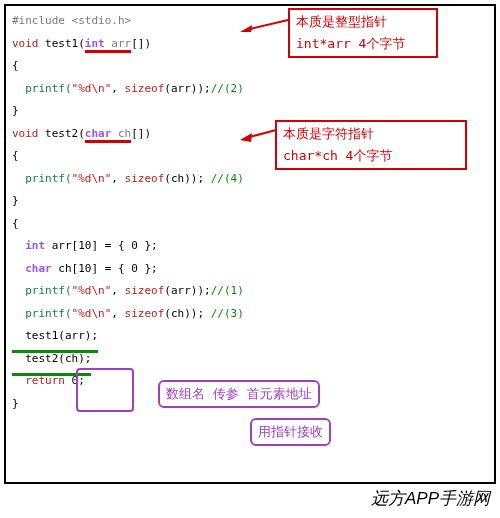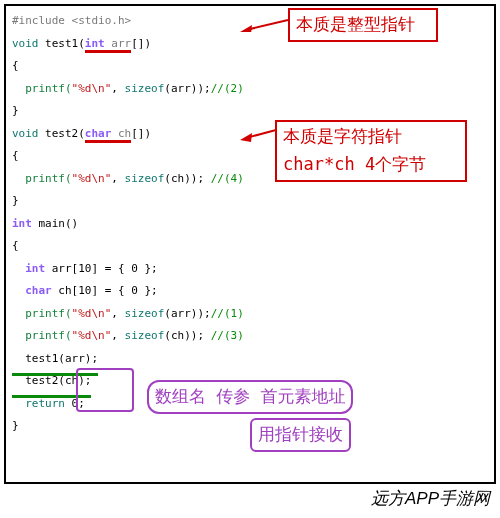--- a/index.html
+++ b/index.html
@@ -17,40 +17,40 @@
     top: 4px;
     width: 492px;
     height: 480px;
     border: 2px solid #000;
     padding: 4px 6px;
     font-size: 11px;
     line-height: 22.5px;
   }
   .line { white-space: pre; position: relative; }
   .pp { color: #7a7a7a; }
-  .kw { color: #0f766e; }
+  .kw { color: #b91c1c; }
   .ty { color: #8b5cf6; font-weight: bold; }
   .fn { color: #000; }
   .id { color: #15803d; }
   .pr { color: #7a7a7a; }
   .st { color: #c01818; }
   .op { color: #000; }
   .cm { color: #0a8a0a; }
   .underline-red {
     border-bottom: 3px solid #d00000;
     padding-bottom: 0px;
   }
   .underline-green {
     border-bottom: 3px solid #0a8a0a;
     padding-bottom: 8px;
   }
   .anno-box {
     position: absolute;
     background: #fff;
-    font-size: 17px;
+    font-size: 13px;
     line-height: 1.4;
     padding: 3px 6px;
   }
   .anno-red { border: 2px solid #d00000; color: #d00000; }
   .anno-purple { border: 2px solid #a040c0; color: #a040c0; border-radius: 6px; }
   .arrow {
     position: absolute;
   }
   .watermark {
     position: absolute;
@@ -73,54 +73,54 @@
 <div class="code-box">
   <div class="line"><span class="pp">#include &lt;stdio.h&gt;</span></div>
   <div class="line"><span class="kw">void</span><span class="fn"> test1(</span><span class="ty underline-red">int</span><span class="pr underline-red"> arr</span><span class="op">[])</span></div>
   <div class="line"><span class="op">{</span></div>
   <div class="line"><span class="id">  printf(</span><span class="st">"%d\n"</span><span class="op">, </span><span class="kw">sizeof</span><span class="op">(arr));</span><span class="cm">//(2)</span></div>
   <div class="line"><span class="op">}</span></div>
   <div class="line"><span class="kw">void</span><span class="fn"> test2(</span><span class="ty underline-red">char</span><span class="pr underline-red"> ch</span><span class="op">[])</span></div>
   <div class="line"><span class="op">{</span></div>
   <div class="line"><span class="id">  printf(</span><span class="st">"%d\n"</span><span class="op">, </span><span class="kw">sizeof</span><span class="op">(ch)); </span><span class="cm">//(4)</span></div>
   <div class="line"><span class="op">}</span></div>
-  <div class="line"><span class="ty">int</span><span class="fn"> main()</span></div>
   <div class="line"><span class="op">{</span></div>
   <div class="line"><span>  </span><span class="ty">int</span><span class="op"> arr[10] = { 0 };</span></div>
   <div class="line"><span>  </span><span class="ty">char</span><span class="op"> ch[10] = { 0 };</span></div>
   <div class="line"><span class="id">  printf(</span><span class="st">"%d\n"</span><span class="op">, </span><span class="kw">sizeof</span><span class="op">(arr));</span><span class="cm">//(1)</span></div>
   <div class="line"><span class="id">  printf(</span><span class="st">"%d\n"</span><span class="op">, </span><span class="kw">sizeof</span><span class="op">(ch)); </span><span class="cm">//(3)</span></div>
   <div class="line"><span class="op underline-green">  test1(arr);</span></div>
   <div class="line"><span class="op underline-green">  test2(ch);</span></div>
   <div class="line"><span>  </span><span class="kw">return</span><span class="op"> 0;</span></div>
   <div class="line"><span class="op">}</span></div>
 </div>
 
 <div class="anno-box anno-red" style="left:288px; top:8px; width:150px;">
   <div>本质是整型指针</div>
+  <div style="margin-top:4px;">int*arr 4个字节</div>
 </div>
 
 <svg class="arrow" style="left:238px; top:12px; width:52px; height:20px;">
   <line x1="50" y1="8" x2="8" y2="18" stroke="#d00000" stroke-width="2"></line>
   <polygon points="2,20 14,13 13,22" fill="#d00000"></polygon>
 </svg>
 
 <div class="anno-box anno-red" style="left:275px; top:120px; width:192px;">
   <div>本质是字符指针</div>
   <div style="margin-top:4px;">char*ch 4个字节</div>
 </div>
 
 <svg class="arrow" style="left:238px; top:124px; width:40px; height:20px;">
   <line x1="38" y1="6" x2="8" y2="14" stroke="#d00000" stroke-width="2"></line>
   <polygon points="2,16 14,9 13,18" fill="#d00000"></polygon>
 </svg>
 
 <div class="bracket-purple" style="left:76px; top:368px; width:58px; height:44px; background:transparent;"></div>
 
-<div class="anno-box anno-purple" style="left:147px; top:380px;border-radius:12px;">
+<div class="anno-box anno-purple" style="left:158px; top:380px;">
   <span>数组名 传参 首元素地址</span>
 </div>
 
 <div class="anno-box anno-purple" style="left:250px; top:418px;">
   <span>用指针接收</span>
 </div>
 
 <div class="watermark">远方APP手游网</div>
 
 </body></html>

